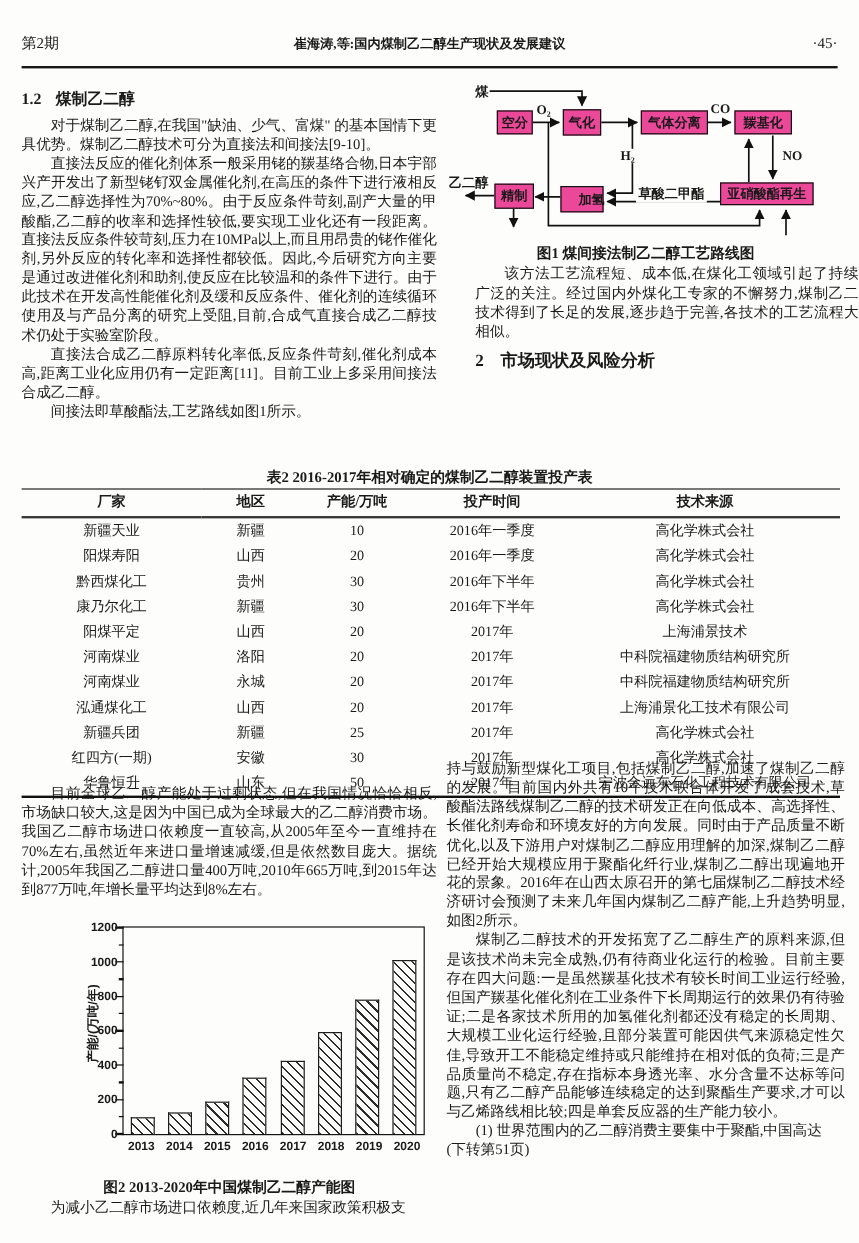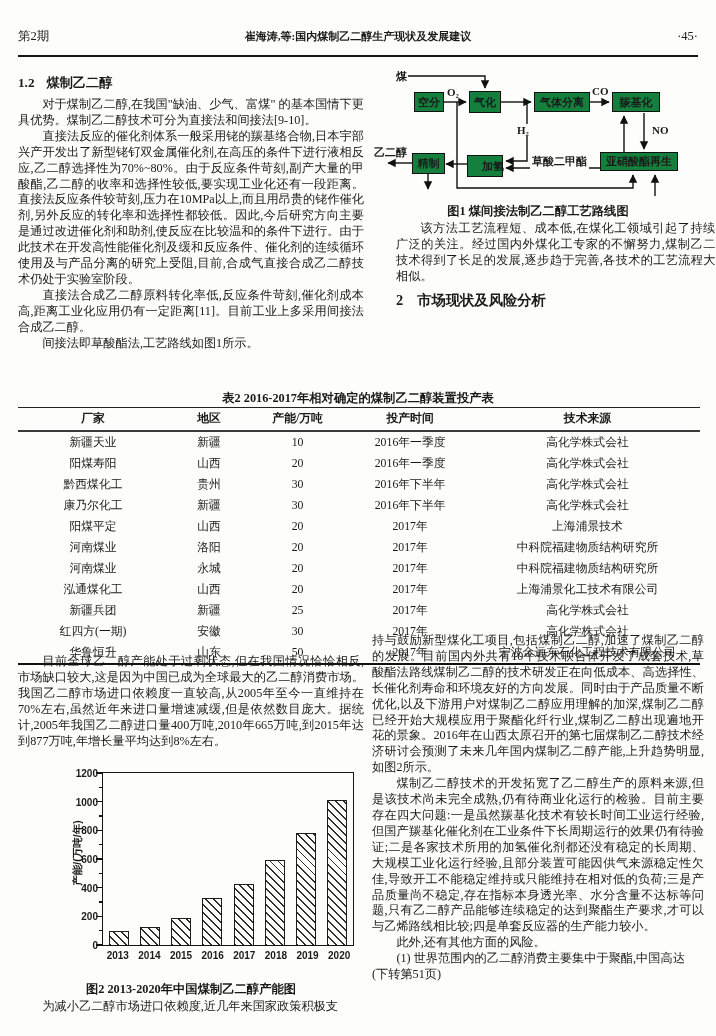--- a/index.html
+++ b/index.html
@@ -15,21 +15,21 @@
   #header .pg{text-align:right;}
   #header-rule{left:18px;top:55px;width:680px;height:2.2px;background:#161616;}
   
   .h12{font-size:13.2px;font-weight:bold;margin:0 0 5px 0;}
   .h12 .num{margin-right:12px;}
   .h2x{font-size:14.3px;font-weight:bold;margin:6px 0 5px 0;}
   .h2x .num{margin-right:14px;}
   
   #diagram{left:372px;top:58px;width:332px;height:146px;}
   #diagram svg{position:absolute;left:0;top:0;}
-  .dbox{position:absolute;border:1.6px solid #111;background:#15803d;font-weight:bold;
+  .dbox{position:absolute;border:1.6px solid #111;background:#ec4899;font-weight:bold;
         font-size:11px;display:flex;align-items:center;justify-content:center;
         padding:2px 3px;box-sizing:border-box;white-space:nowrap;z-index:2;}
   .dlabel{position:absolute;font-weight:bold;font-size:11px;white-space:nowrap;z-index:2;}
   .dlabel.bg{background:#fdfdfb;padding:0 2px;}
   .figcap{font-size:12.3px;font-weight:bold;text-align:center;margin:0;}
   
   #table-title{top:390px;left:0;width:716px;text-align:center;font-weight:bold;font-size:12.3px;}
   #capacity-table{position:absolute;left:18px;top:407px;width:682px;border-collapse:collapse;font-size:11.8px;}
   #capacity-table th{font-weight:bold;border-top:1.4px solid #222;border-bottom:2.2px solid #3a3a3a;padding:3px 0;text-align:center;}
   #capacity-table td{padding:2.5px 0;text-align:center;}
@@ -280,16 +280,15 @@
       <div class="xlab">2019</div>
       <div class="xlab">2020</div>
     </div>
 </div>
 <p class="abs figcap" id="fig2-caption">图2  2013-2020年中国煤制乙二醇产能图</p>
 <p class="abs body ind" style="left:18px;top:999px;width:346px;">为减小乙二醇市场进口依赖度,近几年来国家政策积极支</p>
 
 <div class="abs" style="left:372px;top:633px;width:332px;">
   <p class="body">持与鼓励新型煤化工项目,包括煤制乙二醇,加速了煤制乙二醇的发展。目前国内外共有10个技术联合体开发了成套技术,草酸酯法路线煤制乙二醇的技术研发正在向低成本、高选择性、长催化剂寿命和环境友好的方向发展。同时由于产品质量不断优化,以及下游用户对煤制乙二醇应用理解的加深,煤制乙二醇已经开始大规模应用于聚酯化纤行业,煤制乙二醇出现遍地开花的景象。2016年在山西太原召开的第七届煤制乙二醇技术经济研讨会预测了未来几年国内煤制乙二醇产能,上升趋势明显,如图2所示。</p>
   <p class="body ind">煤制乙二醇技术的开发拓宽了乙二醇生产的原料来源,但是该技术尚未完全成熟,仍有待商业化运行的检验。目前主要存在四大问题:一是虽然羰基化技术有较长时间工业运行经验,但国产羰基化催化剂在工业条件下长周期运行的效果仍有待验证;二是各家技术所用的加氢催化剂都还没有稳定的长周期、大规模工业化运行经验,且部分装置可能因供气来源稳定性欠佳,导致开工不能稳定维持或只能维持在相对低的负荷;三是产品质量尚不稳定,存在指标本身透光率、水分含量不达标等问题,只有乙二醇产品能够连续稳定的达到聚酯生产要求,才可以与乙烯路线相比较;四是单套反应器的生产能力较小。</p>
-  <p class="body ind">此外,还有其他方面的风险。</p>
   <p class="body ind">(1) 世界范围内的乙二醇消费主要集中于聚酯,中国高达</p>
   <p class="body cont">(下转第51页)</p>
 </div>
 
 </body></html>

